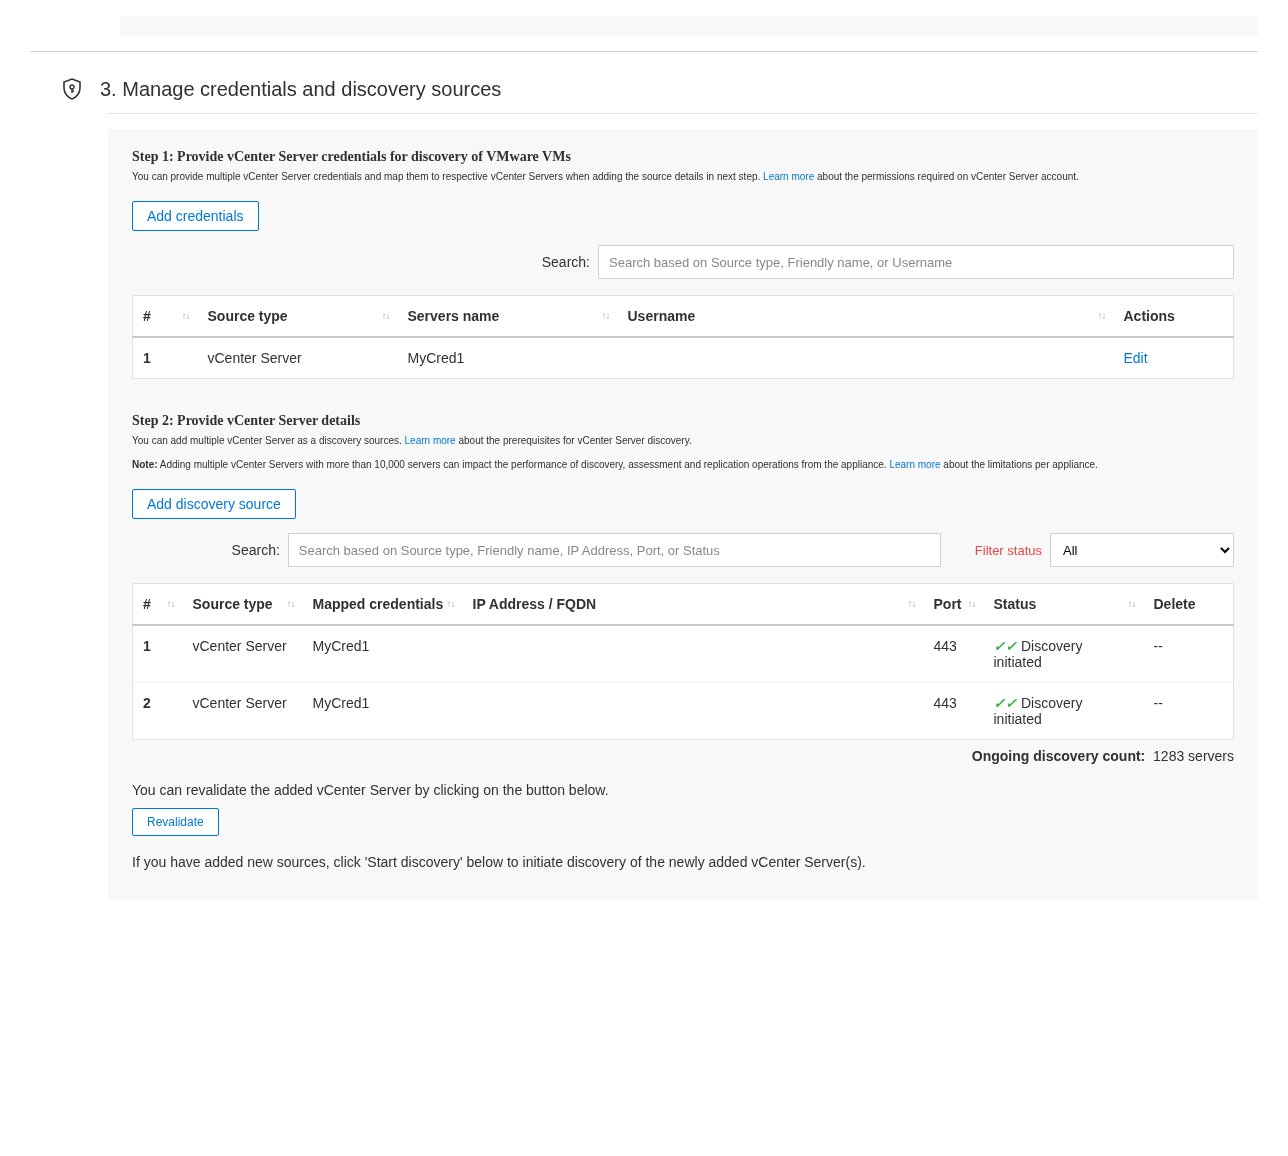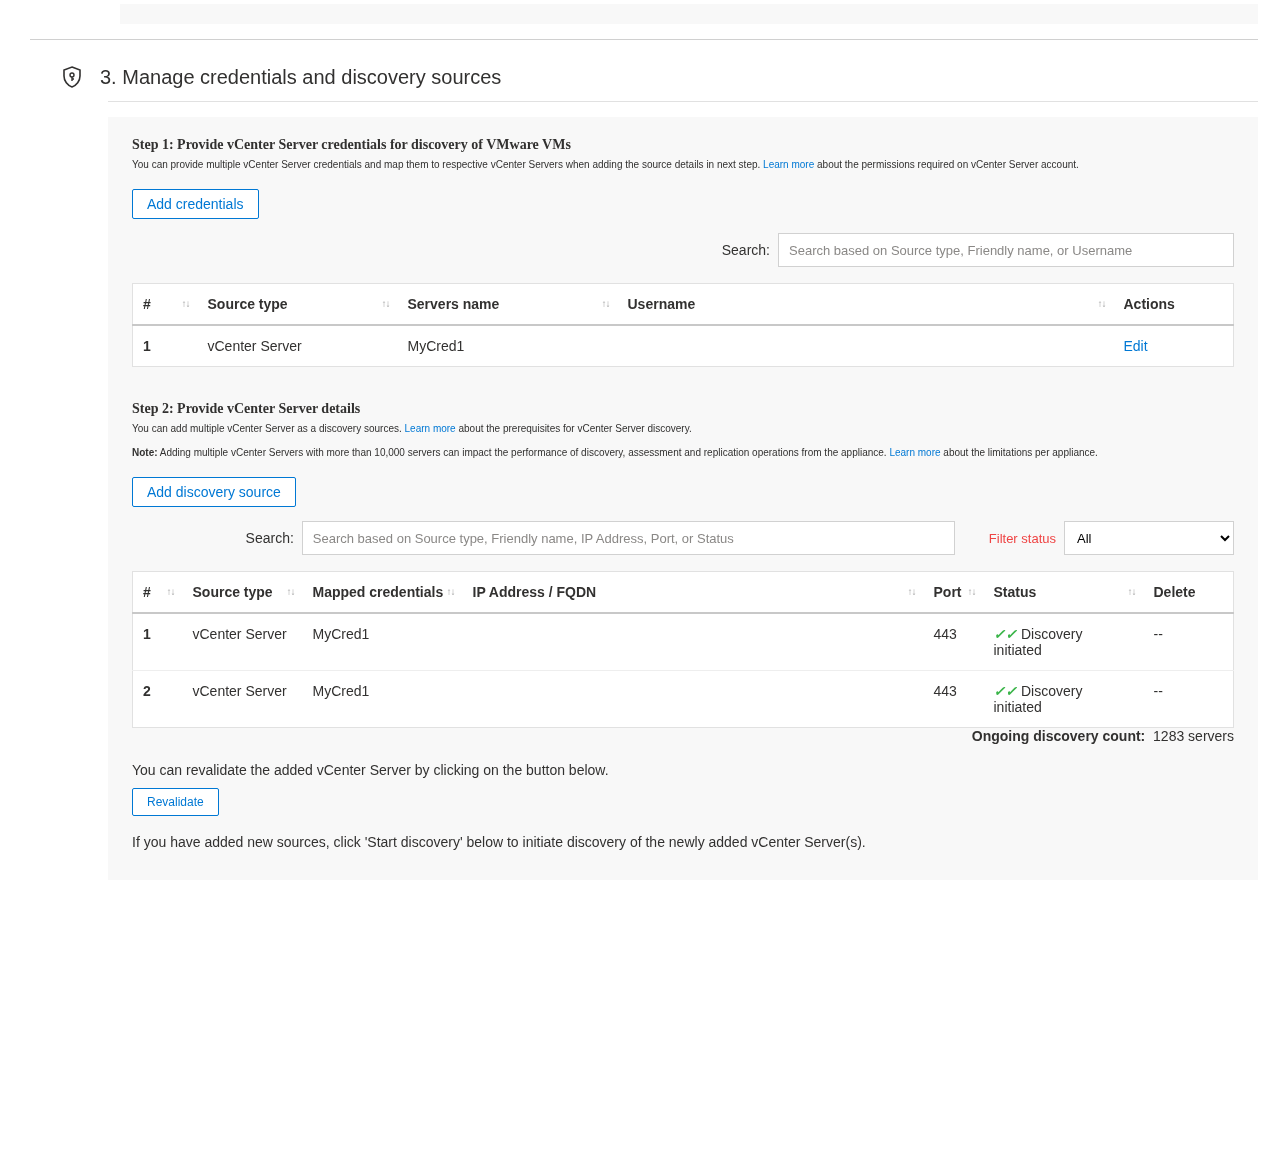--- a/index.html
+++ b/index.html
@@ -5,21 +5,21 @@
   * { box-sizing: border-box; }
   body {
     font-family: "Segoe UI", Tahoma, Geneva, sans-serif;
     font-size: 14px;
     color: #323130;
     margin: 0;
     padding: 0;
     background: #fff;
   }
   .page {
-    padding: 4px 30px 40px 30px;
+    padding: 16px 30px 40px 30px;
     max-width: 1288px;
   }
   .blank-bar {
     background: #f8f8f8;
     height: 20px;
     margin: 0 0 15px 90px;
   }
   .top-rule {
     border-top: 1px solid #d0d0d0;
     margin: 0 0 25px 0;
@@ -90,36 +90,36 @@
     gap: 8px;
     margin-bottom: 16px;
     justify-content: flex-end;
   }
   .search-label {
     font-size: 14px;
     color: #323130;
   }
   .search-input {
     flex: 0 0 auto;
-    width: 456px;
+    width: 636px;
     height: 34px;
     border: 1px solid #d1d1d1;
     background: #fff;
     padding: 0 10px;
     font-size: 13px;
     color: #323130;
   }
   .search-input::placeholder { color: #8a8886; }
   .filter-label {
     font-size: 13px;
     color: #ef4444;
     margin-left: 26px;
   }
   .filter-select {
-    width: 170px;
+    width: 184px;
     height: 34px;
     border: 1px solid #d1d1d1;
     background: #fff;
     padding: 4px 8px;
     font-size: 13px;
   }
   
   table.data-table {
     width: 100%;
     border-collapse: collapse;
@@ -161,20 +161,21 @@
   .step2-block { margin-top: 34px; }
   .note-strong { font-weight: 600; }
   .status-check {
     color: #3bb54a;
     font-weight: bold;
     margin-right: 4px;
     font-style: italic;
   }
   .count-row {
     text-align: right;
+    margin-top: 8px;
     font-size: 14px;
   }
   .count-row .cl { font-weight: 600; }
   .revalidate-text {
     margin-top: 18px;
     font-size: 14px;
   }
   .btn-revalidate {
     display: inline-block;
     background: #fff;

